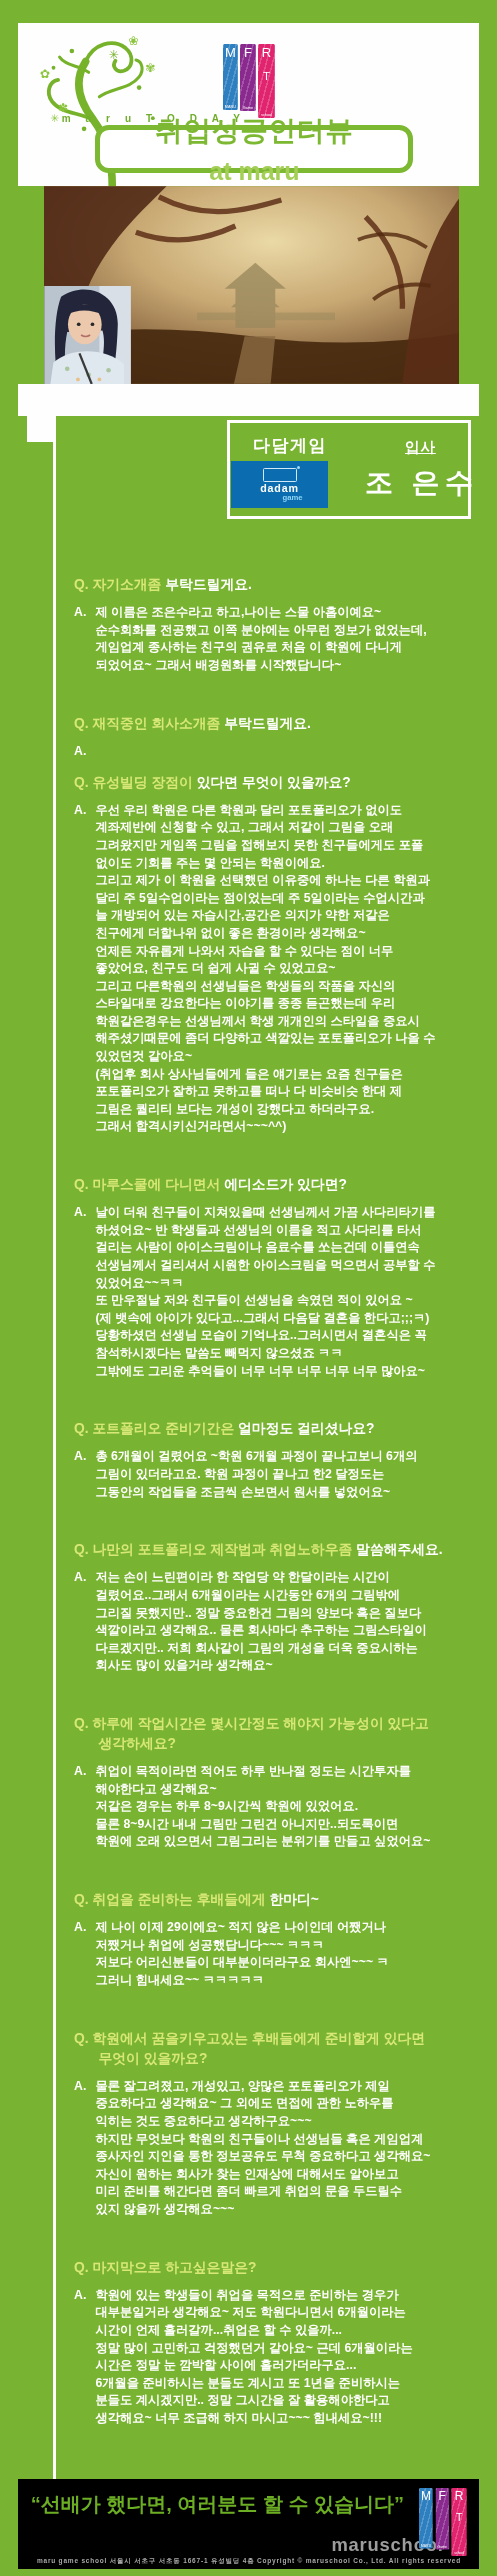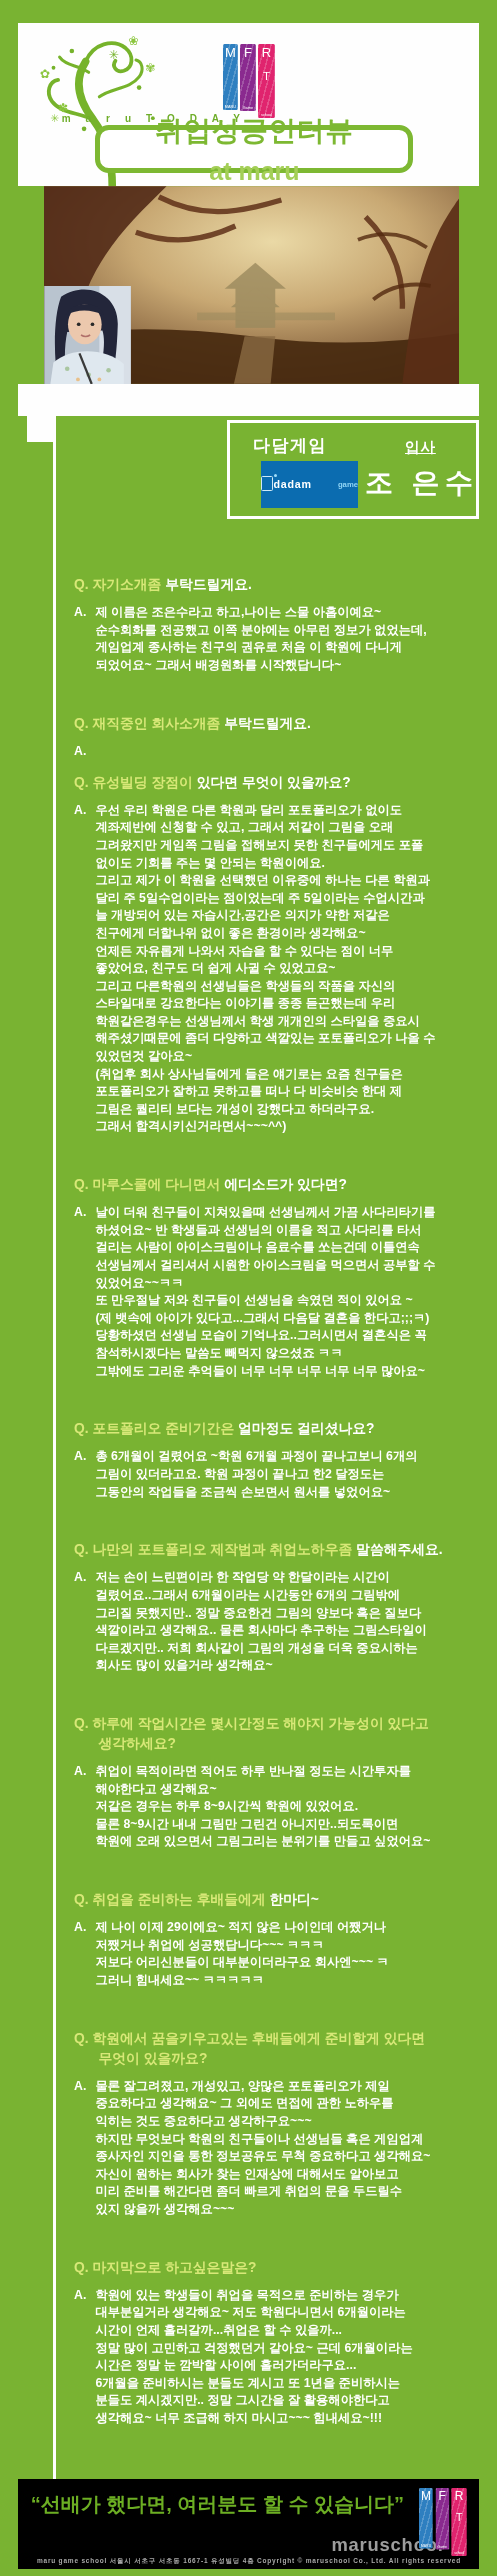--- a/index.html
+++ b/index.html
@@ -31,25 +31,25 @@
   .title-suffix{color:#a4cf57;font-size:25px;font-weight:bold;white-space:nowrap;}
   
   .banner{position:absolute;left:44px;top:186px;width:415px;height:198px;}
   .banner svg{display:block;}
   .photo-inset{position:absolute;left:0;bottom:0;width:87px;height:98px;}
   
   .white-strip{position:absolute;left:18.4px;top:384px;width:461px;height:32px;background:#fefefe;}
   .strip-step{position:absolute;left:27px;top:416px;width:26px;height:26px;background:#fefefe;}
   .vline{position:absolute;left:53px;top:416px;width:3.1px;height:2064px;background:#fefefe;}
   
-  .info-box{position:absolute;left:227px;top:420px;width:238px;height:93px;border:3.8px solid #fff;padding-left:8px;}
+  .info-box{position:absolute;left:227px;top:420px;width:238px;height:93px;border:3.8px solid #fff;}
   .company{position:absolute;left:23px;top:10.7px;color:#fff;font-size:17px;font-weight:bold;letter-spacing:1.5px;}
   .join{position:absolute;left:175px;top:15.3px;color:#fff;font-size:14.6px;font-weight:bold;letter-spacing:0.8px;text-decoration:underline;}
-  .dadam{position:absolute;left:31px;top:38px;width:97px;height:47px;background:#0b6cb0;
-    display:flex;flex-direction:row;align-items:center;justify-content:center;}
+  .dadam{position:absolute;left:1px;top:38px;width:97px;height:47px;background:#0b6cb0;
+    display:flex;flex-direction:column;align-items:center;justify-content:center;}
   .dadam .glyph{width:32px;height:12.3px;border:1.1px solid #cfe9f8;border-radius:1.5px;position:relative;margin-bottom:2.3px;}
   .dadam .glyph:after{content:"";position:absolute;right:-4.6px;top:-3.1px;width:3.1px;height:3.1px;border-radius:50%;background:#9fdcf8;}
   .dadam .dname{font-size:10.7px;font-weight:bold;color:#fff;line-height:9.2px;letter-spacing:0.8px;}
   .dadam .dgame{color:#8fd4f5;font-size:7.7px;font-weight:bold;line-height:7.7px;margin-left:26px;}
   .pname{position:absolute;left:135px;top:41px;color:#fff;font-size:28px;font-weight:bold;letter-spacing:5.4px;white-space:nowrap;}
   
   .qa-wrap{position:absolute;left:74px;top:536px;width:406px;}
   .q{color:#d8e878;font-size:13.8px;font-weight:bold;line-height:20px;margin-top:39px;
     padding-left:24.5px;text-indent:-24.5px;white-space:pre-line;}
   .qrest{color:#fff;}

